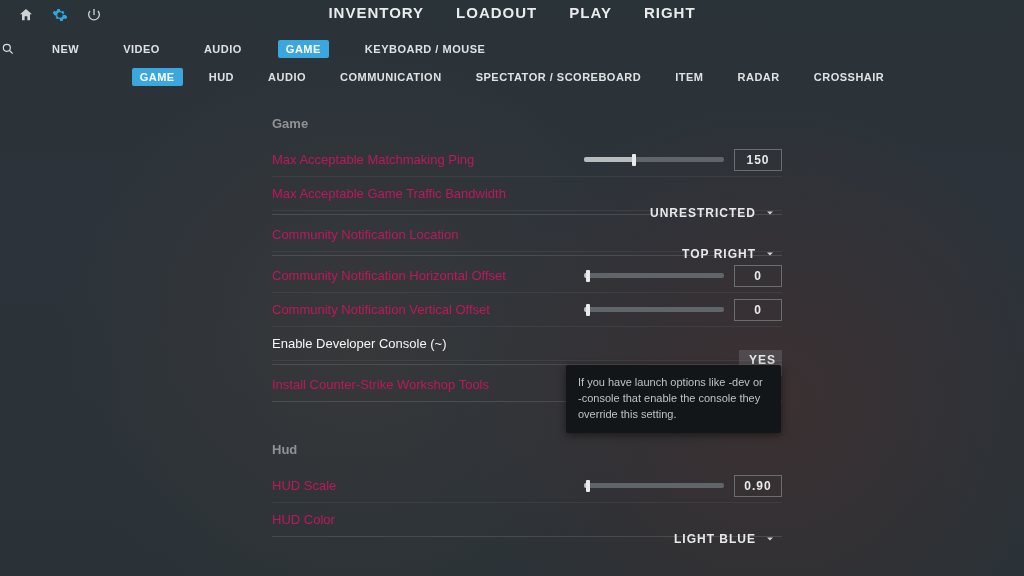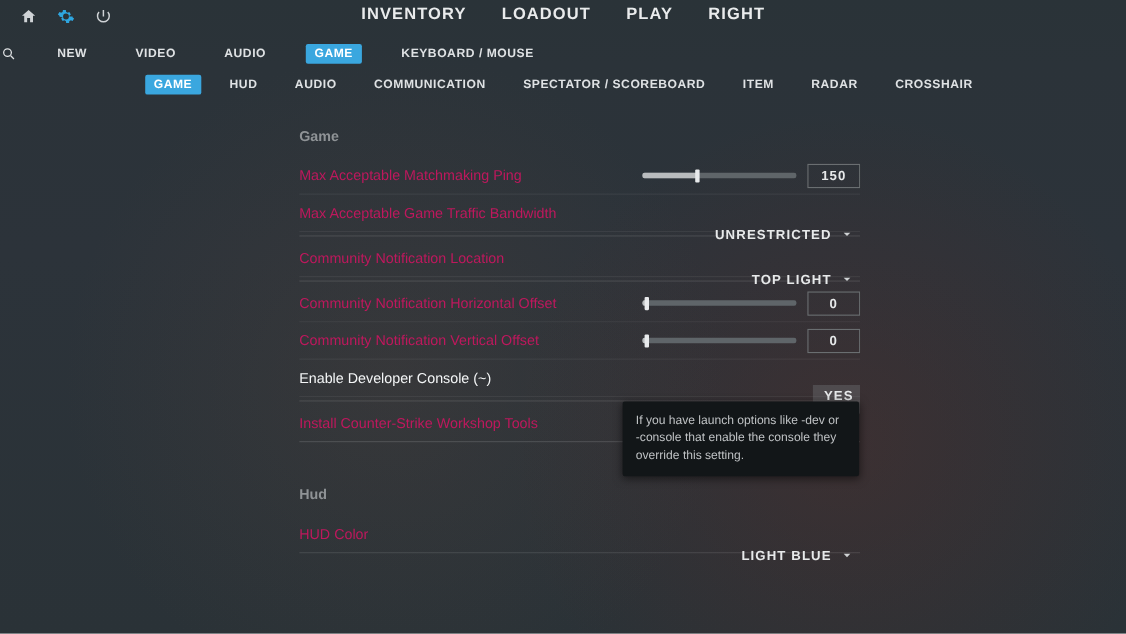--- a/index.html
+++ b/index.html
@@ -159,21 +159,21 @@
           </svg>
         </span>
     </div>
   </div>
 
   <div style="height:1px;background:rgba(255,255,255,0.12);margin:3px 0;"></div>
 
   <div class="row">
     <div class="label">Community Notification Location</div>
     <div class="ddown">
-      <span>TOP LIGHT</span>
+      <span>TOP RIGHT</span>
       <span class="chev">
           <svg viewBox="0 0 24 24">
             <path d="M6 9l6 6 6-6z"></path>
           </svg>
         </span>
     </div>
   </div>
 
   <div style="height:1px;background:rgba(255,255,255,0.12);margin:3px 0;"></div>
 
@@ -219,20 +219,30 @@
       <span class="chev">
           <svg viewBox="0 0 24 24">
             <path d="M6 9l6 6 6-6z"></path>
           </svg>
         </span>
     </div>
   </div>
 
   <div class="section-head" style="margin-top:40px;">Hud</div>
 
+  <div class="row">
+    <div class="label">HUD Scale</div>
+    <div class="ctrl">
+      <div class="slider">
+        <div class="fill" style="width:3%"></div>
+          <div class="knob" style="left:3%"></div>
+      </div>
+      <div class="valbox">0.90</div>
+    </div>
+  </div>
 
   <div class="row" style="border-bottom:1px solid rgba(255,255,255,0.12);">
     <div class="label">HUD Color</div>
     <div class="ddown">
       <span>LIGHT BLUE</span>
       <span class="chev">
           <svg viewBox="0 0 24 24">
             <path d="M6 9l6 6 6-6z"></path>
           </svg>
         </span>

